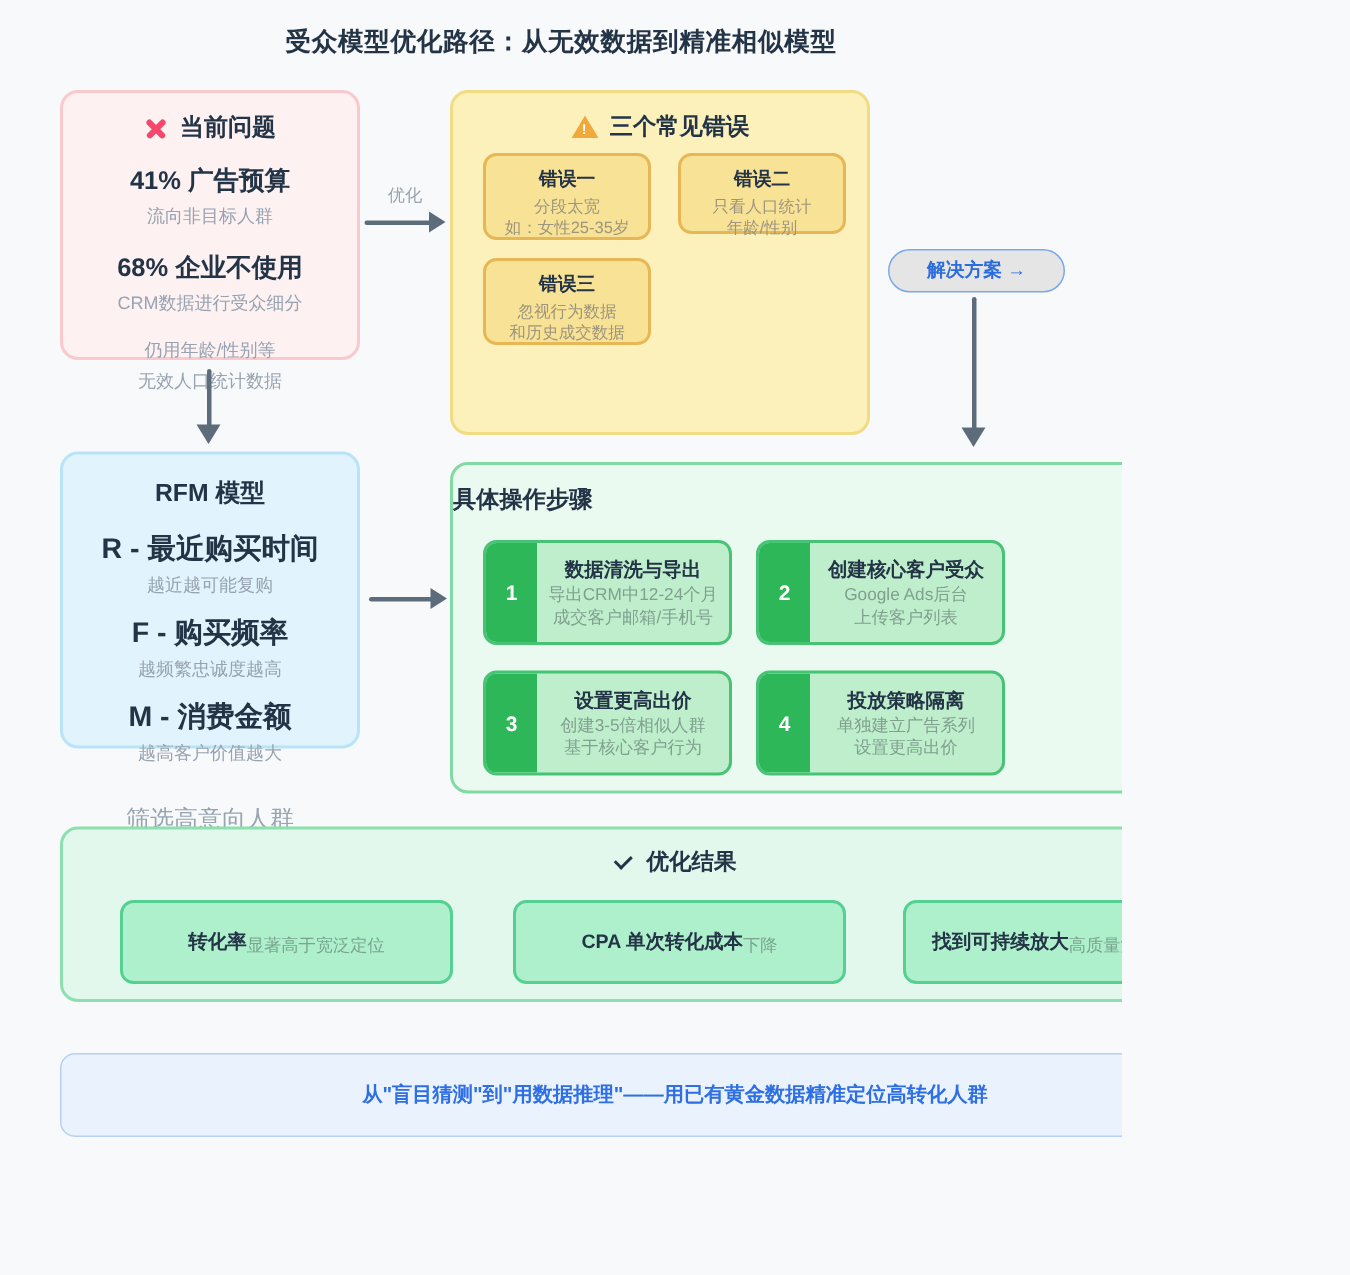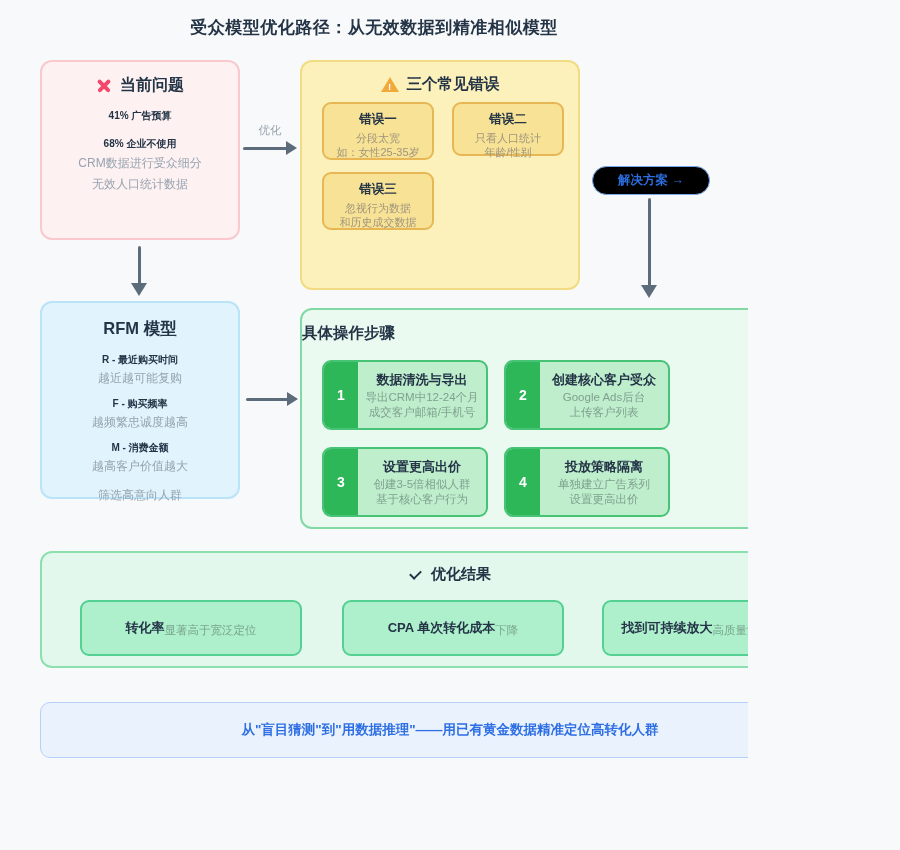--- a/index.html
+++ b/index.html
@@ -20,21 +20,21 @@
     font-size:16px;font-weight:700;color:#243447;}
 
   
   .problems{left:40px;top:60px;width:200px;height:180px;background:#fdf1f1;
     border:2px solid #f9c9cd;text-align:center;padding-top:13px;}
   .x-icon{position:relative;width:16px;height:16px;display:inline-block;flex:none;}
   .x-icon::before,.x-icon::after{content:"";position:absolute;left:0;top:6px;width:16px;height:3.6px;
     border-radius:2px;background:#f4476b;}
   .x-icon::before{transform:rotate(45deg);}
   .x-icon::after{transform:rotate(-45deg);}
-  .p-bold{margin-top:13px;font-size:10px;font-weight:700;color:#243447;}
+  .p-bold{margin-top:13px;font-size:17px;font-weight:700;color:#243447;}
   .p-sub{margin-top:4px;font-size:12px;color:#97a3b1;}
   .mt-lg{margin-top:14px;}
 
   
   .mistakes{left:300px;top:60px;width:280px;height:230px;background:#fcf1ba;
     border:2px solid #f2dc83;padding-top:12px;}
   .mistakes .box-header{font-size:15.5px;}
   .warn-icon{position:relative;width:18px;height:15px;display:inline-block;flex:none;}
   .warn-icon::before{content:"";position:absolute;left:0;top:0;width:0;height:0;
     border-left:9px solid transparent;border-right:9px solid transparent;border-bottom:15px solid #f2a93c;}
@@ -44,32 +44,32 @@
     border:2px solid #e7b755;border-radius:9px;text-align:center;padding-top:7px;}
   .m-card1{left:20px;top:40px;height:58px;}
   .m-card2{left:150px;top:40px;height:54px;}
   .m-card3{left:20px;top:110px;height:58px;}
   .m-title{font-size:12.5px;font-weight:700;color:#243447;}
   .m-line{font-size:11px;color:#9e957c;line-height:13.5px;}
   .m-line.first{margin-top:4px;}
 
   
   .solution-btn{position:absolute;left:592px;top:166px;width:118px;height:29px;box-sizing:border-box;
-    background:#000000;border:1.5px solid #78a9ec;border-radius:15px;color:#2b6ddd;
+    background:#e5e5e5;border:1.5px solid #78a9ec;border-radius:15px;color:#2b6ddd;
     font-size:12.5px;font-weight:700;display:flex;align-items:center;justify-content:center;
     cursor:pointer;font-family:inherit;padding:0;}
 
   
   .rfm{left:40px;top:301px;width:200px;height:198px;background:#e1f3fc;
     border:2px solid #b9e4f8;text-align:center;padding-top:15px;}
   .rfm-title{font-size:16.5px;font-weight:700;color:#243447;}
-  .r-bold{margin-top:10px;font-size:10px;font-weight:700;color:#243447;}
+  .r-bold{margin-top:10px;font-size:19px;font-weight:700;color:#243447;}
   .r-bold.first{margin-top:13px;}
   .r-sub{margin-top:3px;font-size:12px;color:#97a3b1;}
-  .rfm-footer{margin-top:12px;font-size:12px;color:#97a3b1;}
+  .rfm-footer{margin-top:25px;font-size:16px;color:#97a3b1;}
 
   
   .steps{left:300px;top:308px;width:555px;height:221px;background:#ebfaf1;
     border:2px solid #82d9a3;padding-top:13px;}
   .steps-title{text-align:left;font-size:15.5px;font-weight:700;color:#243447;}
   .s-card{position:absolute;display:flex;width:166px;height:70px;box-sizing:border-box;
     background:#bfeecd;border:2px solid #47c375;border-radius:9px;overflow:hidden;}
   .s-card1{left:20px;top:50px;}
   .s-card2{left:202px;top:50px;}
   .s-card3{left:20px;top:137px;}
@@ -125,22 +125,24 @@
 <div class="canvas">
 
   <h1 class="page-title">受众模型优化路径：从无效数据到精准相似模型</h1>
 
   <section class="box problems">
     <div class="box-header">
       <span class="x-icon"></span>
       <span>当前问题</span>
     </div>
     <div class="p-bold">41% 广告预算</div>
+    <div class="p-sub">流向非目标人群</div>
     <div class="p-bold mt-lg">68% 企业不使用</div>
     <div class="p-sub">CRM数据进行受众细分</div>
+    <div class="p-sub mt-lg">仍用年龄/性别等</div>
     <div class="p-sub">无效人口统计数据</div>
   </section>
 
   <div class="harrow harrow1">
     <div class="alabel">优化</div>
     <div class="shaft"></div>
     <div class="head"></div>
   </div>
 
   <section class="box mistakes">

